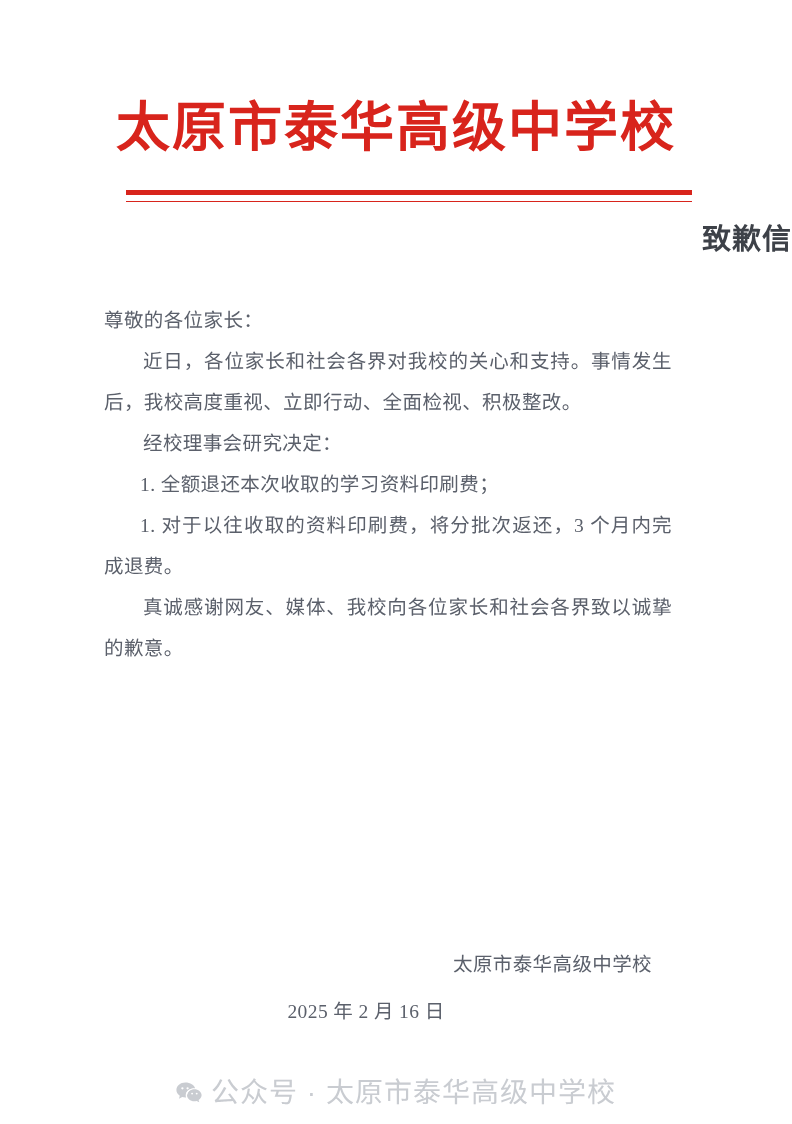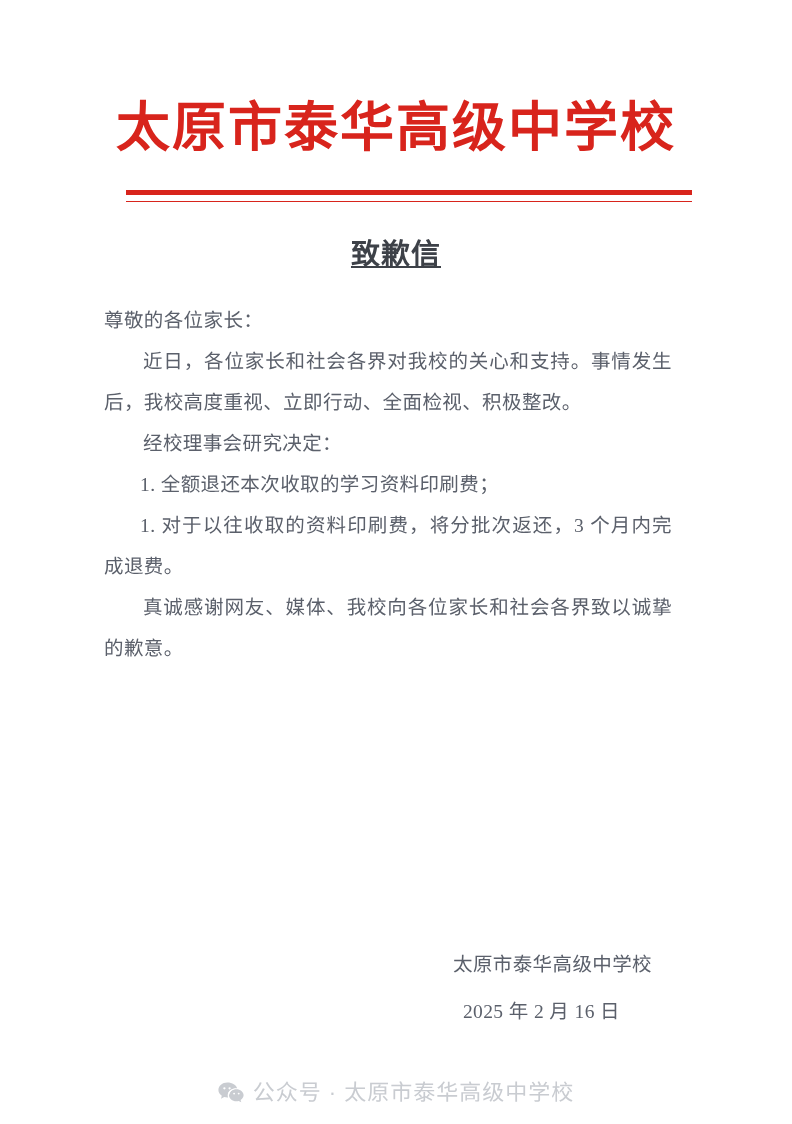--- a/index.html
+++ b/index.html
@@ -57,30 +57,29 @@
     margin-top: 6px;
     height: 1px;
     background: #d8241c;
     width: 100%;
   }
 
   
   .doc-subtitle {
     position: absolute;
     left: 0;
-    top: 232px;
-    width: 792px;
-    text-align: center;
+    top: 217px;
+    width: 792px;
+    text-align: right;
     font-family: "Liberation Sans", "DejaVu Sans", sans-serif;
     font-weight: bold;
     font-size: 29px;
     line-height: 44px;
     color: #3d4148;
     letter-spacing: 1px;
-    text-decoration: underline;
   }
 
   
   .body-block {
     position: absolute;
     left: 104px;
     top: 300px;
     width: 568px;
   }
   .para {
@@ -111,21 +110,21 @@
     line-height: 38px;
     color: #5b606b;
     text-align: right;
     padding-right: 28px;
     letter-spacing: 0.4px;
   }
   .sig-date {
     font-size: 19.5px;
     line-height: 38px;
     color: #5b606b;
-    text-align: right;
+    text-align: center;
     padding-right: 60px;
     margin-top: 9px;
     letter-spacing: 0.4px;
   }
 
   
   .footer {
     position: absolute;
     left: 0;
     top: 1078px;
@@ -136,21 +135,21 @@
     gap: 9px;
   }
   .wechat-icon {
     width: 26px;
     height: 22px;
     display: block;
     flex: 0 0 auto;
   }
   .footer-text {
     font-family: "Liberation Sans", "DejaVu Sans", sans-serif;
-    font-size: 22px;
+    font-size: 28px;
     line-height: 30px;
     color: #c9ccd1;
     letter-spacing: 1px;
     white-space: nowrap;
   }
 </style>
 </head>
 <body>
 
 <div class="page">

